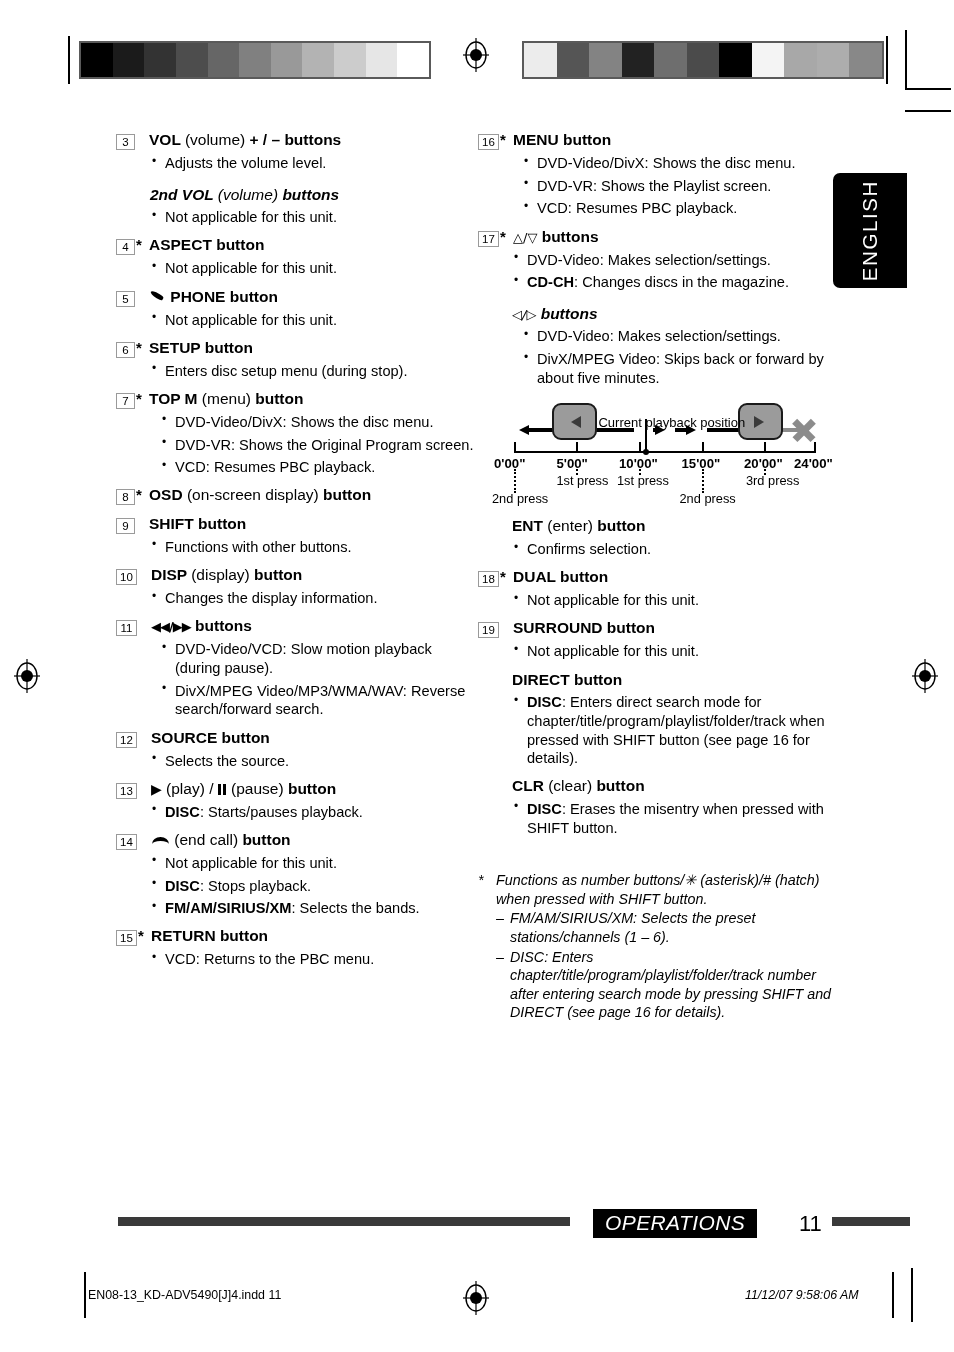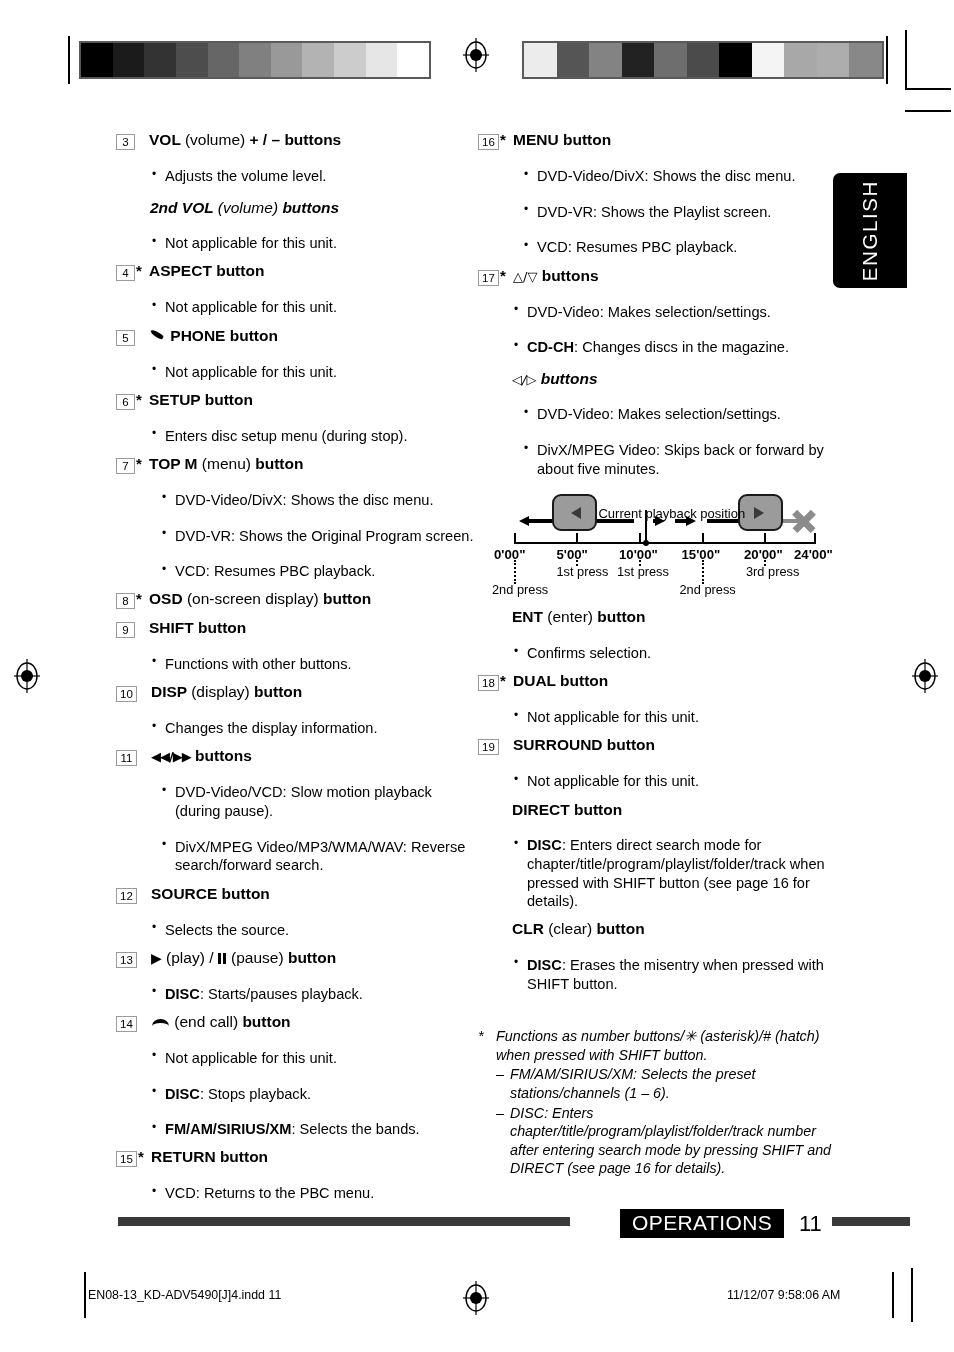--- a/index.html
+++ b/index.html
@@ -119,21 +119,21 @@
     list-style: none;
     margin: 2px 0 0 0;
     padding: 0;
   }
   ul.bullets li {
     position: relative;
     padding-left: 15px;
     margin-left: 34px;
     font-size: 14.6px;
     line-height: 1.28;
-    margin-top: 17px;
+    margin-top: 4px;
   }
   ul.bullets li::before {
     content: "\2022";
     position: absolute;
     left: 2px;
     top: -0.5px;
     font-size: 12px;
   }
   ul.bullets li b { font-weight: 700; }
 
@@ -697,22 +697,22 @@
         </ul>
       </div>
       <div class="footnote">
         <div class="fn-main"><span class="mark">*</span><span>Functions as number buttons/✳ (asterisk)/# (hatch) when pressed with SHIFT button.</span></div>
         <div class="fn-sub"><span class="mark">–</span><span>FM/AM/SIRIUS/XM: Selects the preset stations/channels (1 – 6).</span></div>
         <div class="fn-sub"><span class="mark">–</span><span>DISC: Enters chapter/title/program/playlist/folder/track number after entering search mode by pressing SHIFT and DIRECT (see page 16 for details).</span></div>
       </div>
     </div>
 
   <div class="footer-rule-left" style="left:118px;top:1217px;width:452px;"></div>
-  <div class="footer-chip" style="left:620px;top:1209px;">
+  <div class="footer-chip" style="left:593px;top:1209px;font-style:italic;">
     <span>OPERATIONS</span>
   </div>
   <div class="footer-pageno" style="left:799px;top:1213px;">11</div>
   <div class="footer-rule-right" style="left:832px;top:1217px;width:78px;"></div>
 
   <div class="print-info" style="left:88px;top:1288px;">EN08-13_KD-ADV5490[J]4.indd   11</div>
-  <div class="print-info" style="left:727px;top:1288px;">11/12/07   9:58:06 AM</div>
+  <div class="print-info" style="left:745px;top:1288px;font-style:italic;">11/12/07   9:58:06 AM</div>
 
 </div>
 
 </body></html>

